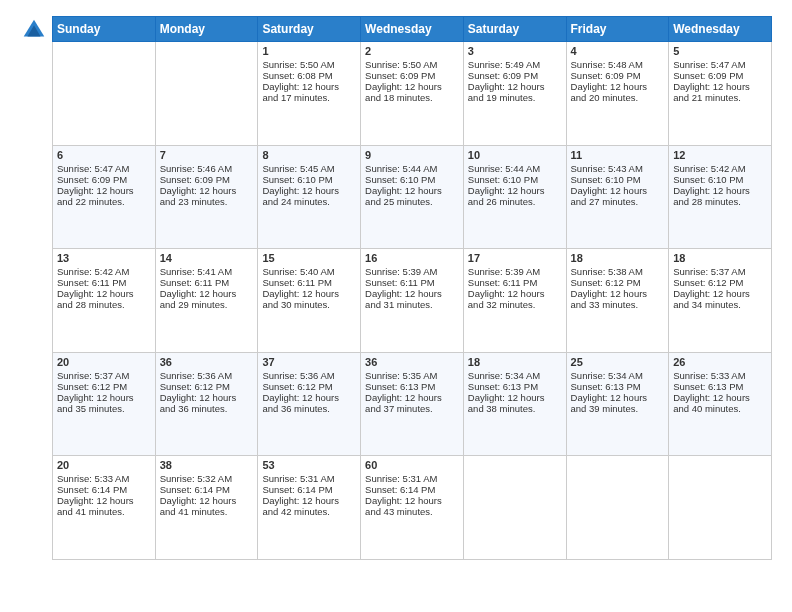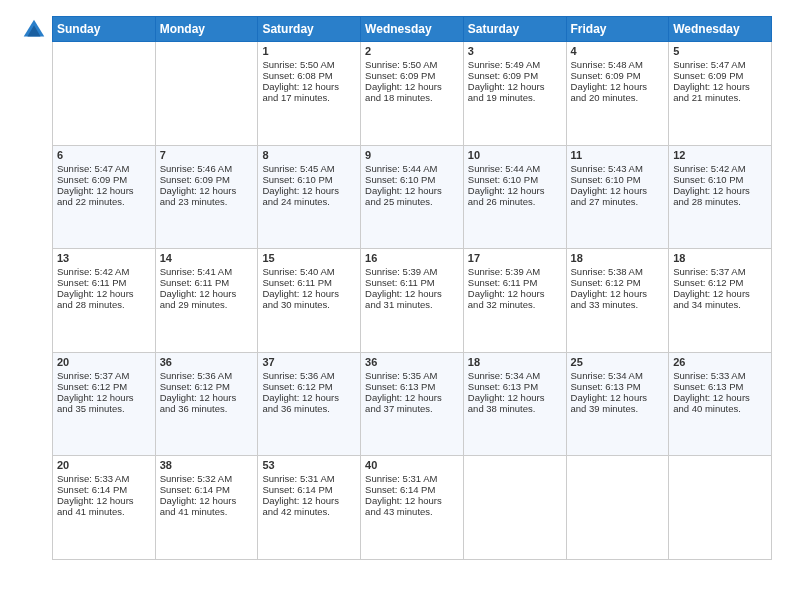--- a/index.html
+++ b/index.html
@@ -166,20 +166,20 @@
           <td><span class="day-num">37</span>Sunrise: 5:36 AM<br>Sunset: 6:12 PM<br>Daylight: 12 hours and 36 minutes.</td>
           <td><span class="day-num">36</span>Sunrise: 5:35 AM<br>Sunset: 6:13 PM<br>Daylight: 12 hours and 37 minutes.</td>
           <td><span class="day-num">18</span>Sunrise: 5:34 AM<br>Sunset: 6:13 PM<br>Daylight: 12 hours and 38 minutes.</td>
           <td><span class="day-num">25</span>Sunrise: 5:34 AM<br>Sunset: 6:13 PM<br>Daylight: 12 hours and 39 minutes.</td>
           <td><span class="day-num">26</span>Sunrise: 5:33 AM<br>Sunset: 6:13 PM<br>Daylight: 12 hours and 40 minutes.</td>
         </tr>
         <tr class="week-row">
           <td><span class="day-num">20</span>Sunrise: 5:33 AM<br>Sunset: 6:14 PM<br>Daylight: 12 hours and 41 minutes.</td>
           <td><span class="day-num">38</span>Sunrise: 5:32 AM<br>Sunset: 6:14 PM<br>Daylight: 12 hours and 41 minutes.</td>
           <td><span class="day-num">53</span>Sunrise: 5:31 AM<br>Sunset: 6:14 PM<br>Daylight: 12 hours and 42 minutes.</td>
-          <td><span class="day-num">40</span>Sunrise: 5:31 AM<br>Sunset: 6:14 PM<br>Daylight: 12 hours and 43 minutes.</td>
+          <td><span class="day-num">60</span>Sunrise: 5:31 AM<br>Sunset: 6:14 PM<br>Daylight: 12 hours and 43 minutes.</td>
           <td class="empty-cell"></td>
           <td class="empty-cell"></td>
           <td class="empty-cell"></td>
         </tr>
       </tbody>
   </table>
 </div>
 
 </body></html>

